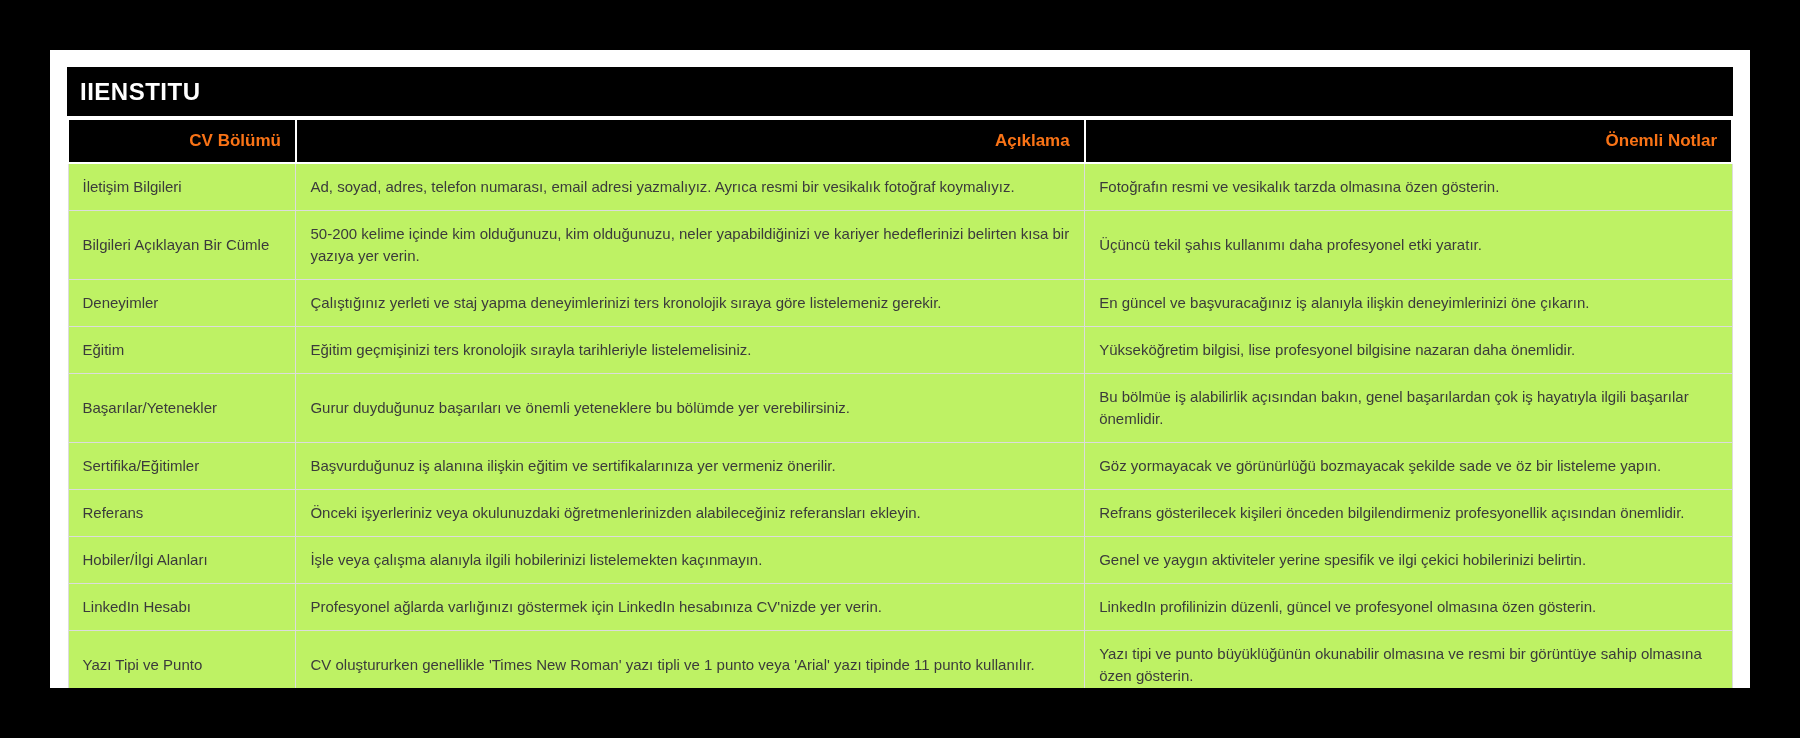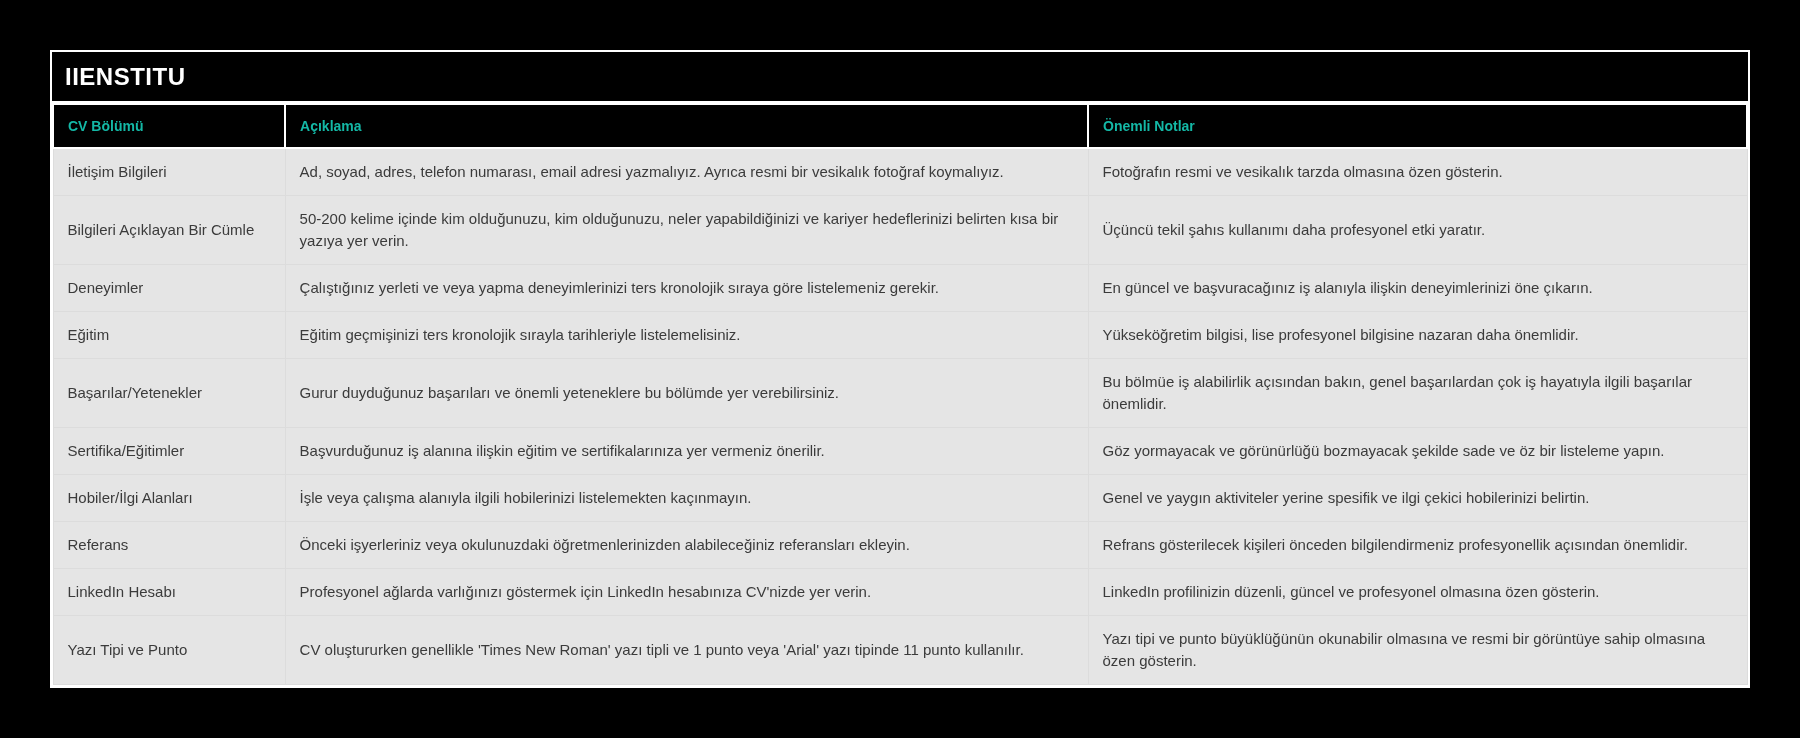--- a/index.html
+++ b/index.html
@@ -14,21 +14,21 @@
     overflow: hidden;
     font-family: "Liberation Sans", "DejaVu Sans", sans-serif;
   }
   .card {
     position: absolute;
     left: 50px;
     top: 50px;
     width: 1700px;
     height: 638px;
     background: #ffffff;
-    padding: 2px;
+    padding: 17px;
     box-sizing: border-box;
     overflow: hidden;
   }
   .title-bar {
     background: #000000;
     color: #ffffff;
     height: 49px;
     display: flex;
     align-items: center;
     padding: 0 13px;
@@ -37,36 +37,36 @@
     font-weight: bold;
     letter-spacing: 0.5px;
   }
   table.cv-table {
     width: 100%;
     border-collapse: collapse;
     table-layout: fixed;
   }
   table.cv-table th {
     background: #000000;
-    color: #14b8a6;
+    color: #f97316;
     border: 2px solid #ffffff;
-    text-align: left;
-    font-size: 14px;
+    text-align: right;
+    font-size: 17px;
     font-weight: bold;
     padding: 10px 14px;
     line-height: 22px;
   }
   table.cv-table td {
     border: 1px solid #dcdcdc;
     color: #3b3b3b;
     font-size: 15px;
     padding: 12px 14px;
     line-height: 22px;
     vertical-align: middle;
-    background: #e5e5e5;
+    background: #bef264;
   }
   col.c1 { width: 13.7%; }
   col.c2 { width: 47.4%; }
   col.c3 { width: 38.9%; }
 </style>
 </head>
 <body>
 
 <div class="card">
   <div class="title-bar">
@@ -91,47 +91,47 @@
           <td>Ad, soyad, adres, telefon numarası, email adresi yazmalıyız. Ayrıca resmi bir vesikalık fotoğraf koymalıyız.</td>
           <td>Fotoğrafın resmi ve vesikalık tarzda olmasına özen gösterin.</td>
         </tr>
         <tr>
           <td>Bilgileri Açıklayan Bir Cümle</td>
           <td>50-200 kelime içinde kim olduğunuzu, kim olduğunuzu, neler yapabildiğinizi ve kariyer hedeflerinizi belirten kısa bir yazıya yer verin.</td>
           <td>Üçüncü tekil şahıs kullanımı daha profesyonel etki yaratır.</td>
         </tr>
         <tr>
           <td>Deneyimler</td>
-          <td>Çalıştığınız yerleti ve veya yapma deneyimlerinizi ters kronolojik sıraya göre listelemeniz gerekir.</td>
+          <td>Çalıştığınız yerleti ve staj yapma deneyimlerinizi ters kronolojik sıraya göre listelemeniz gerekir.</td>
           <td>En güncel ve başvuracağınız iş alanıyla ilişkin deneyimlerinizi öne çıkarın.</td>
         </tr>
         <tr>
           <td>Eğitim</td>
           <td>Eğitim geçmişinizi ters kronolojik sırayla tarihleriyle listelemelisiniz.</td>
           <td>Yükseköğretim bilgisi, lise profesyonel bilgisine nazaran daha önemlidir.</td>
         </tr>
         <tr>
           <td>Başarılar/Yetenekler</td>
           <td>Gurur duyduğunuz başarıları ve önemli yeteneklere bu bölümde yer verebilirsiniz.</td>
           <td>Bu bölmüe iş alabilirlik açısından bakın, genel başarılardan çok iş hayatıyla ilgili başarılar önemlidir.</td>
         </tr>
         <tr>
           <td>Sertifika/Eğitimler</td>
           <td>Başvurduğunuz iş alanına ilişkin eğitim ve sertifikalarınıza yer vermeniz önerilir.</td>
           <td>Göz yormayacak ve görünürlüğü bozmayacak şekilde sade ve öz bir listeleme yapın.</td>
         </tr>
         <tr>
+          <td>Referans</td>
+          <td>Önceki işyerleriniz veya okulunuzdaki öğretmenlerinizden alabileceğiniz referansları ekleyin.</td>
+          <td>Refrans gösterilecek kişileri önceden bilgilendirmeniz profesyonellik açısından önemlidir.</td>
+        </tr>
+        <tr>
           <td>Hobiler/İlgi Alanları</td>
           <td>İşle veya çalışma alanıyla ilgili hobilerinizi listelemekten kaçınmayın.</td>
           <td>Genel ve yaygın aktiviteler yerine spesifik ve ilgi çekici hobilerinizi belirtin.</td>
-        </tr>
-        <tr>
-          <td>Referans</td>
-          <td>Önceki işyerleriniz veya okulunuzdaki öğretmenlerinizden alabileceğiniz referansları ekleyin.</td>
-          <td>Refrans gösterilecek kişileri önceden bilgilendirmeniz profesyonellik açısından önemlidir.</td>
         </tr>
         <tr>
           <td>LinkedIn Hesabı</td>
           <td>Profesyonel ağlarda varlığınızı göstermek için LinkedIn hesabınıza CV'nizde yer verin.</td>
           <td>LinkedIn profilinizin düzenli, güncel ve profesyonel olmasına özen gösterin.</td>
         </tr>
         <tr>
           <td>Yazı Tipi ve Punto</td>
           <td>CV oluştururken genellikle 'Times New Roman' yazı tipli ve 1 punto veya 'Arial' yazı tipinde 11 punto kullanılır.</td>
           <td>Yazı tipi ve punto büyüklüğünün okunabilir olmasına ve resmi bir görüntüye sahip olmasına özen gösterin.</td>

